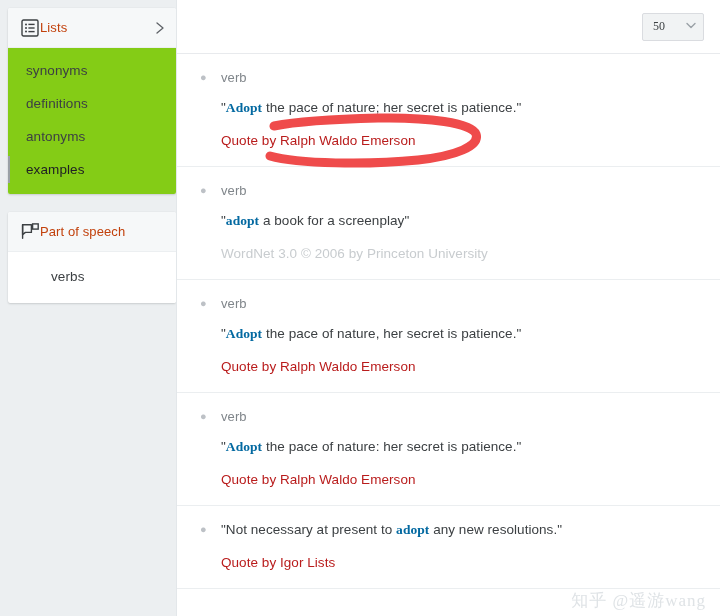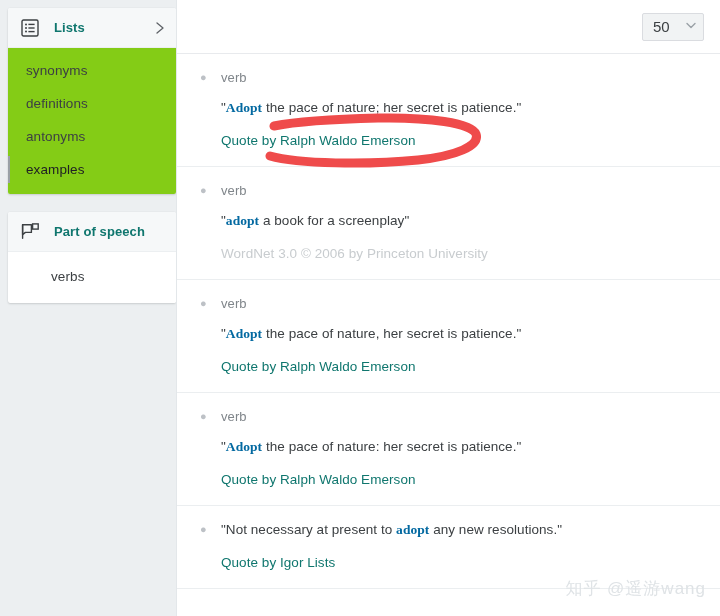--- a/index.html
+++ b/index.html
@@ -49,25 +49,23 @@
     cursor: pointer;
   }
   .card-header .hdr-icon {
     width: 20px; height: 20px;
     flex: 0 0 20px;
     display: flex; align-items: center; justify-content: center;
     color: #3c4043;
   }
   .card-header .hdr-title {
     flex: 1 1 auto;
-    margin-left: 14px;
     font-size: 13px;
-    color: #0f766e;
+    color: #c2410c;
     letter-spacing: .1px;
-    font-weight: bold;
   }
   .card-header .hdr-chevron {
     flex: 0 0 12px;
     color: #5f6368;
     display: flex; align-items: center; justify-content: center;
   }
 
   .nav-list { padding: 6px 0 8px 0; background: #84cc16; }
 
   .nav-item {
@@ -119,23 +117,24 @@
   .page-size {
     display: flex;
     align-items: center;
     justify-content: space-between;
     width: 62px;
     height: 28px;
     padding: 0 7px 0 10px;
     background: #f1f3f4;
     border: 1px solid #dadce0;
     border-radius: 2px;
-    font-size: 15px;
+    font-size: 12px;
     color: #3c4043;
     cursor: pointer;
+    font-family: Liberation Serif, serif;
   }
   .page-size .caret {
     color: #9aa0a6;
     font-size: 9px;
     line-height: 1;
     margin-left: 4px;
   }
 
   .results { flex: 1 1 auto; background: #fff; overflow: hidden; }
 
@@ -170,21 +169,21 @@
     font-size: 13.5px;
     color: #3c4043;
     line-height: 20px;
     letter-spacing: .05px;
     margin-bottom: 13px;
   }
   .example-text b { font-weight: bold; color: #0369a1; font-family: Liberation Serif, serif; }
 
   .source-link {
     font-size: 13.5px;
-    color: #0f766e;
+    color: #b91c1c;
     line-height: 18px;
     cursor: pointer;
     display: inline-block;
     letter-spacing: .05px;
   }
   .source-plain {
     font-size: 13.5px;
     color: #c8cccf;
     line-height: 18px;
     display: inline-block;
@@ -199,27 +198,27 @@
     width: 236px;
     height: 56px;
     pointer-events: none;
     z-index: 40;
   }
 
   
   .watermark {
     position: absolute;
     right: 14px;
-    bottom: 16px;
+    bottom: 4px;
     font-size: 17px;
     color: #dfe3e6;
     letter-spacing: 1px;
     z-index: 30;
     user-select: none;
-    font-family: Liberation Sans, sans-serif;
+    font-family: Liberation Serif, serif;
   }
 </style>
 </head>
 <body>
 
 <div id="app">
 
   <aside class="sidebar">
 
     <div class="card">

